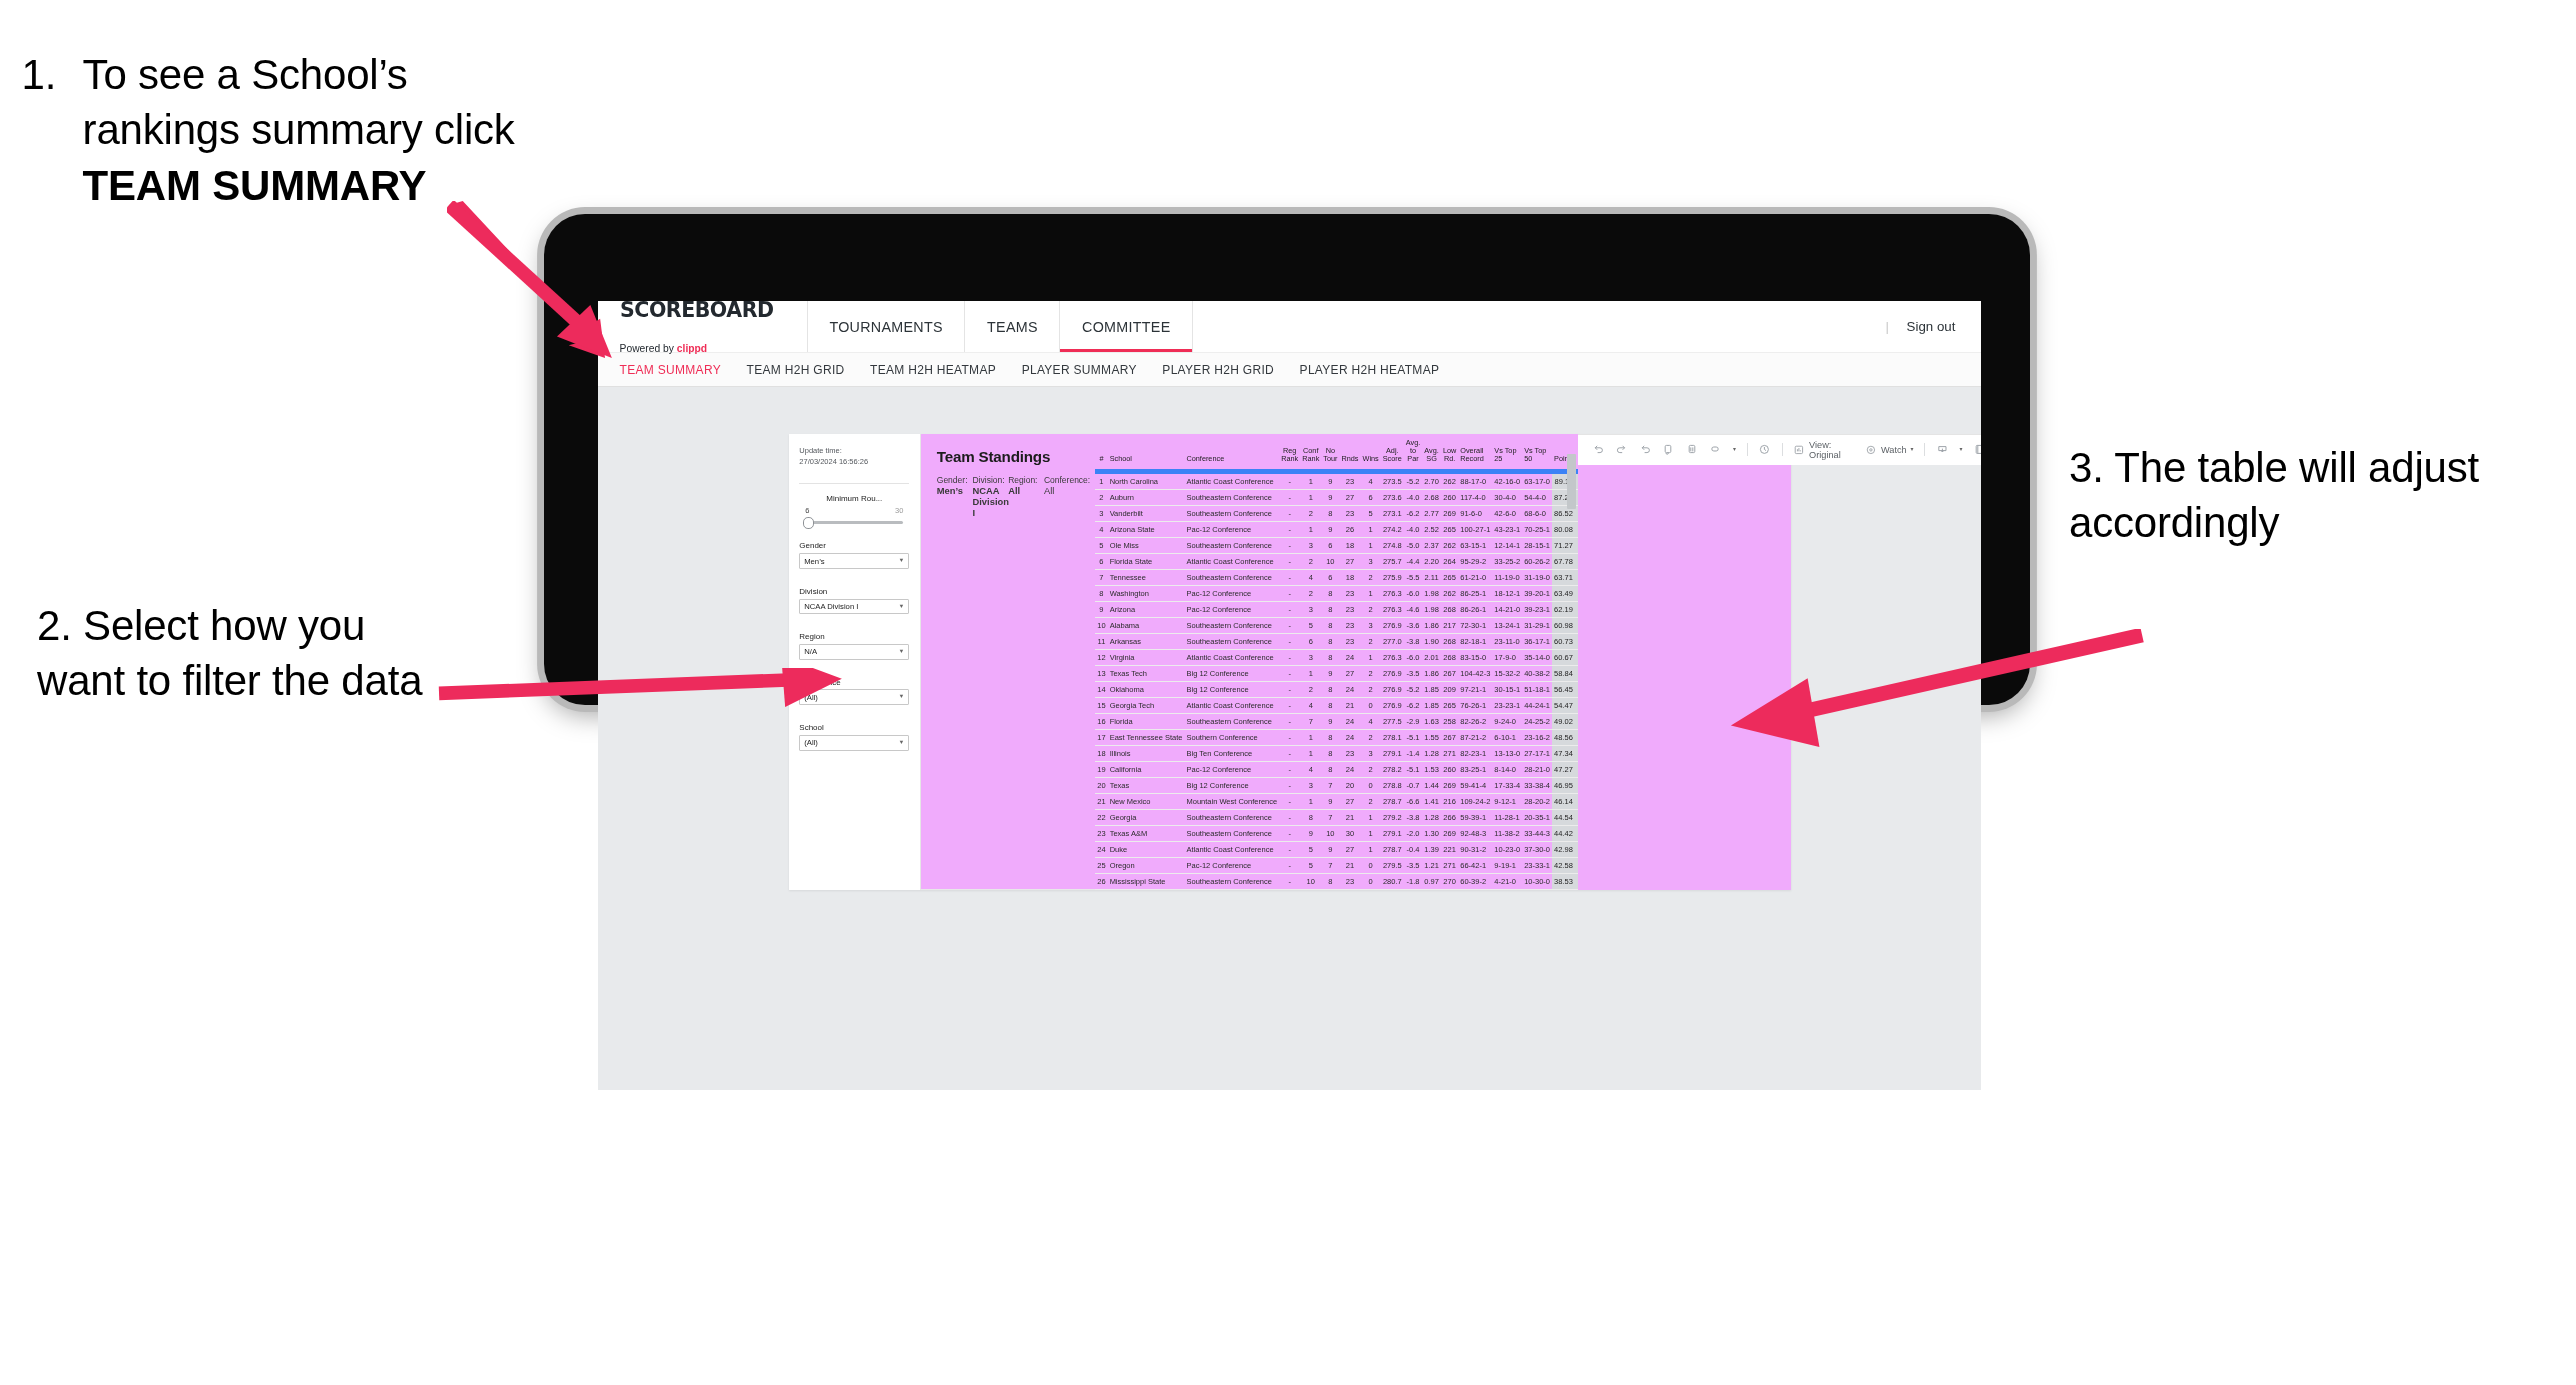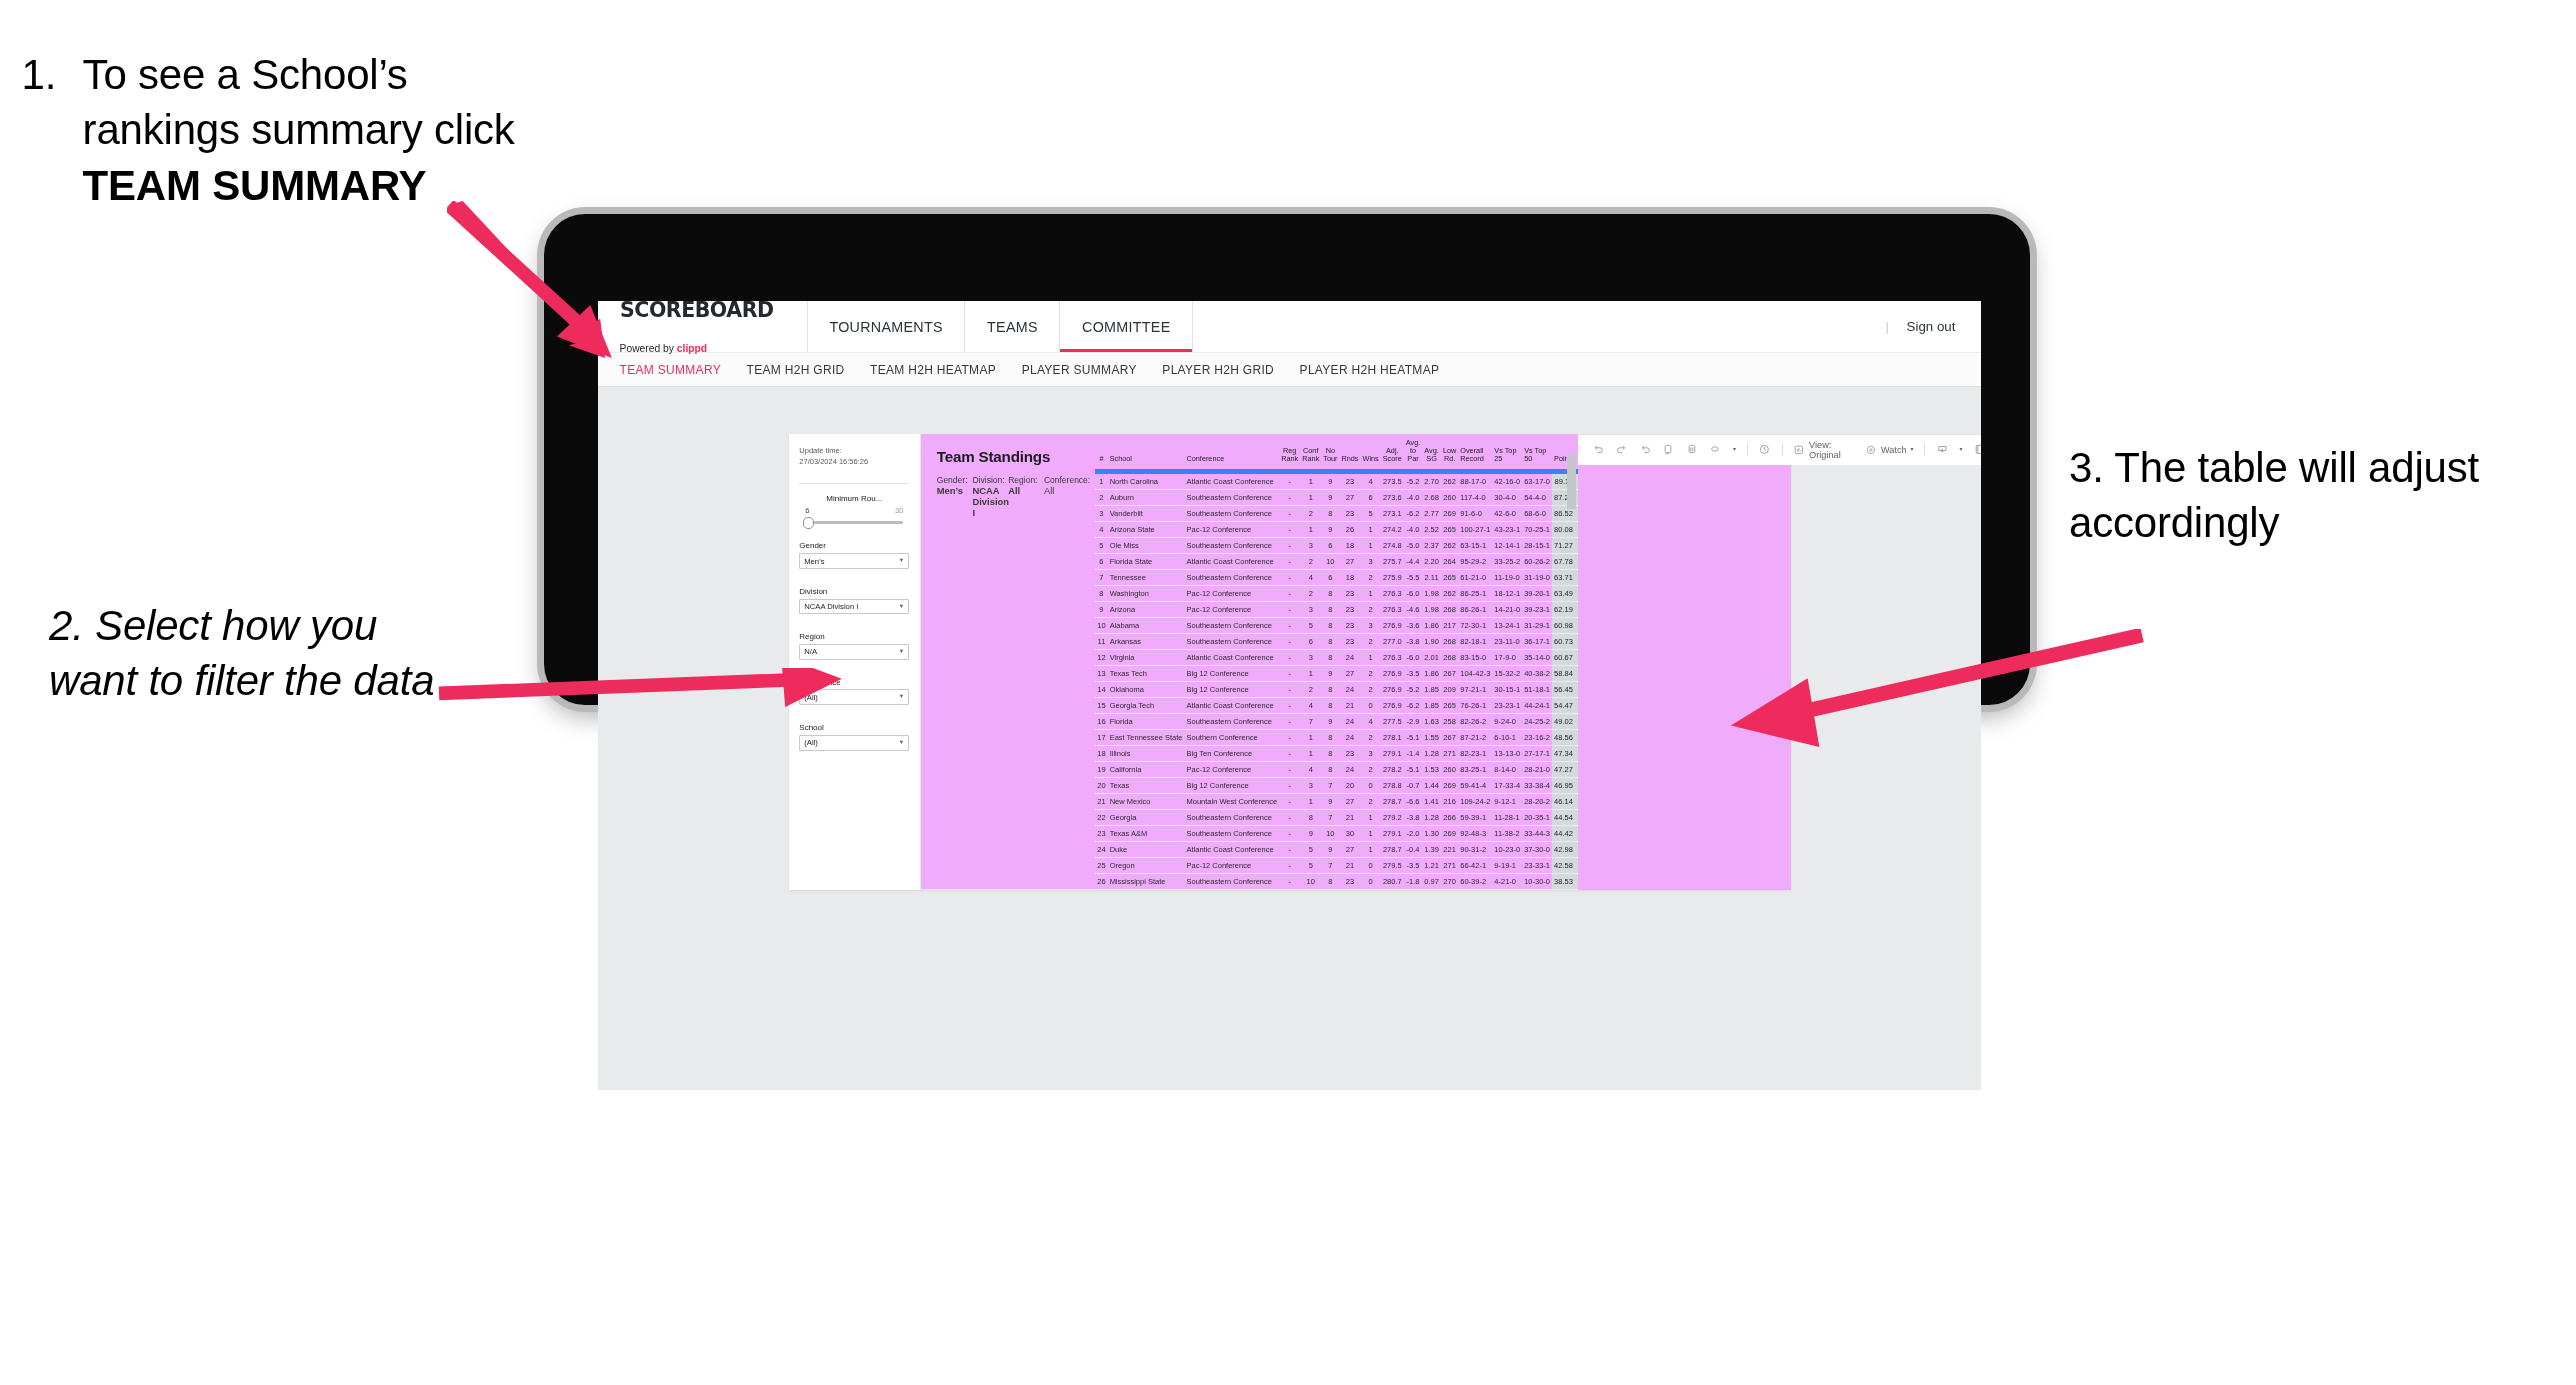--- a/index.html
+++ b/index.html
@@ -8,21 +8,21 @@
     background:#ffffff;
     font-family:"Liberation Sans", sans-serif;
     overflow:hidden;
     position:relative;
   }
   
   .annot{position:absolute;color:#000;font-size:42px;line-height:1.32;letter-spacing:-0.2px;}
   #annot-1{left:21.6px;top:47px;width:511px;}
   #annot-1 .num{position:absolute;left:0;top:0;}
   #annot-1 .body{margin-left:61px;display:block;}
-  #annot-2{left:49px;top:598px;width:413px;font-style:italic;}
+  #annot-2{left:37px;top:598px;width:413px;}
   #annot-3{left:2069px;top:440px;width:491px;}
   .b{font-weight:bold;}
 
   
   .arrow{position:absolute;}
   #device-frame{
     position:absolute;
     left:544px;top:214px;
     width:1486px;height:491px;
     background:#0a0a0a;

